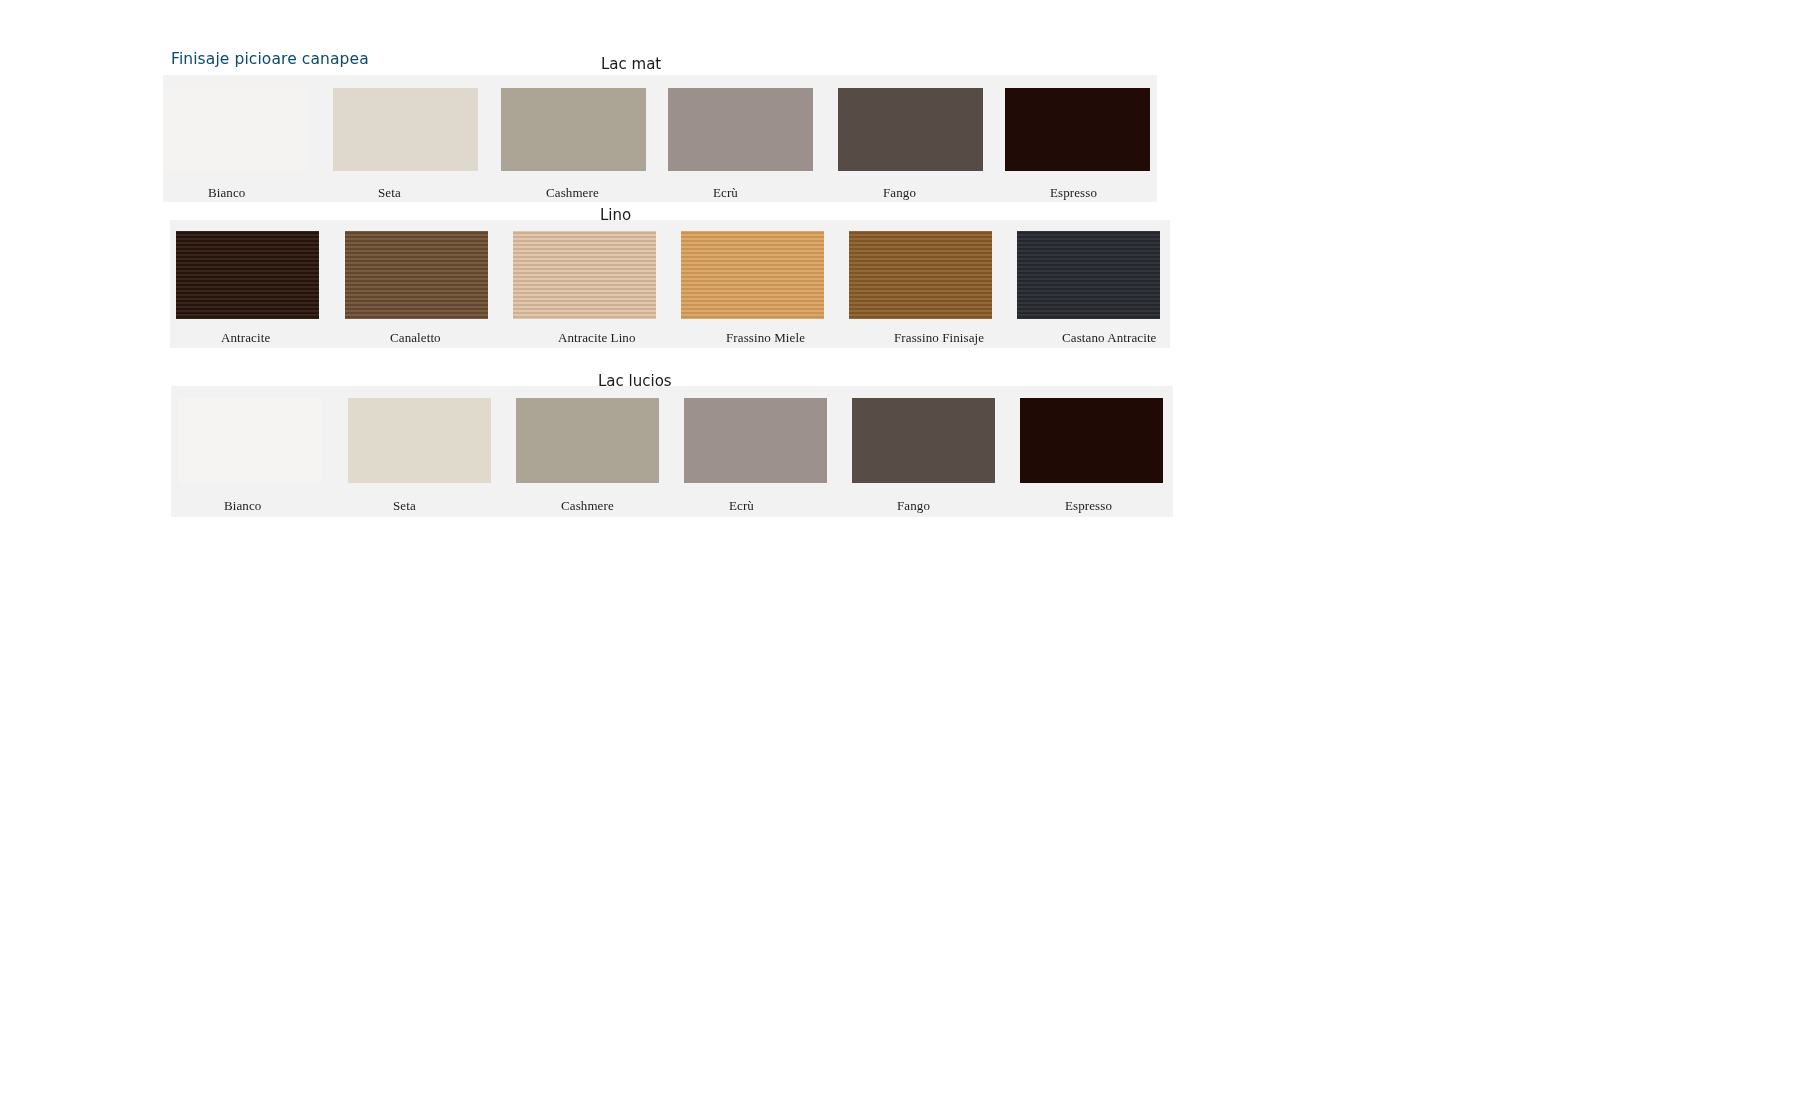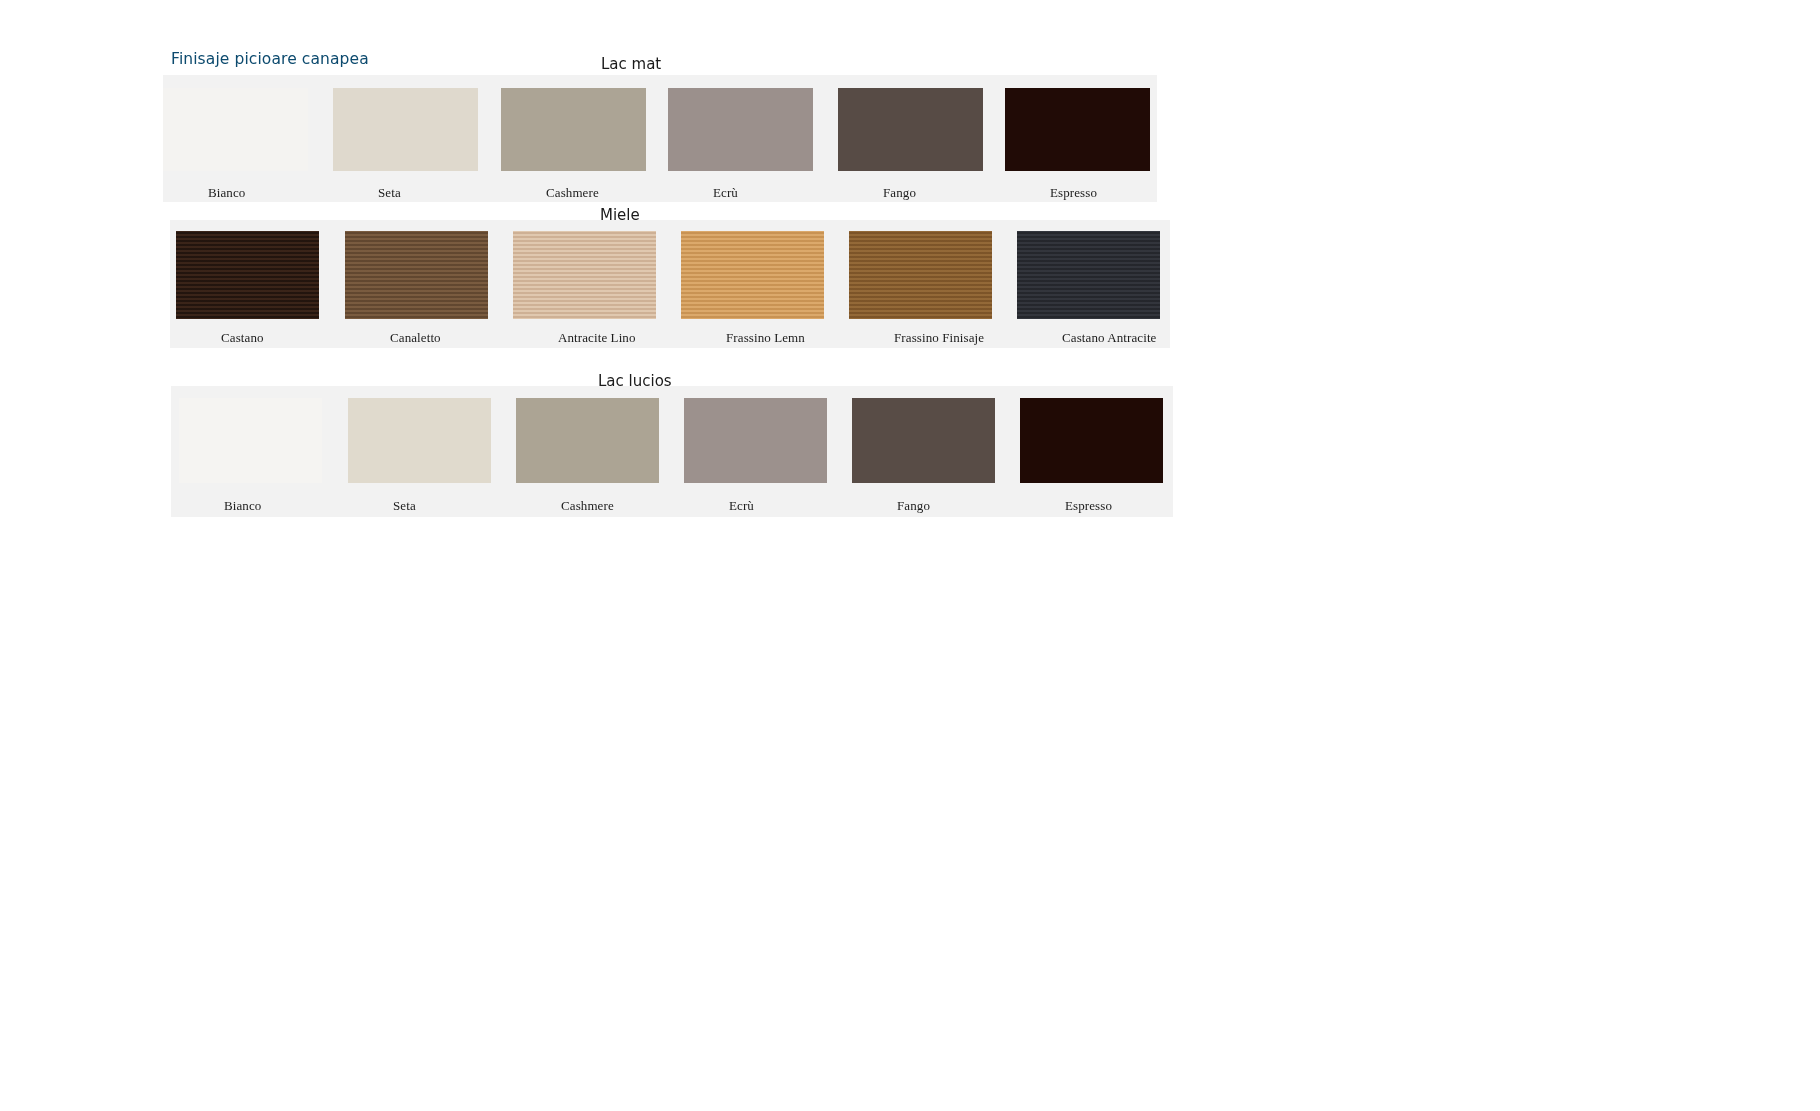--- a/index.html
+++ b/index.html
@@ -119,37 +119,37 @@
       <div class="swatch-cell" style="left: 675px;">
         <div class="swatch" style="background: rgb(87, 75, 69);"></div>
         <div class="swatch-label">Fango</div>
       </div>
       <div class="swatch-cell" style="left: 842px;">
         <div class="swatch" style="background: rgb(33, 11, 6);"></div>
         <div class="swatch-label">Espresso</div>
       </div>
     </div>
 
-  <div class="section-heading sh-2">Miele</div>
+  <div class="section-heading sh-2">Lino</div>
   <div class="band row-lemn" id="band-lemn">
       <div class="swatch-cell" style="left: 6px;">
         <div class="swatch wood" style="background-color: rgb(43, 26, 18); background-image: repeating-linear-gradient(rgb(74, 46, 31) 0px, rgb(43, 26, 18) 1px, rgb(26, 15, 10) 2px, rgb(43, 26, 18) 3px, rgb(74, 46, 31) 4px), repeating-linear-gradient(178deg, rgba(255, 255, 255, 0.1) 0px, rgba(0, 0, 0, 0) 6px, rgba(0, 0, 0, 0.13) 11px, rgba(0, 0, 0, 0) 17px), linear-gradient(95deg, rgba(255, 255, 255, 0.14), rgba(0, 0, 0, 0.12));"></div>
-        <div class="swatch-label">Castano</div>
+        <div class="swatch-label">Antracite</div>
       </div>
       <div class="swatch-cell" style="left: 175px;">
         <div class="swatch wood" style="background-color: rgb(110, 81, 55); background-image: repeating-linear-gradient(rgb(134, 102, 72) 0px, rgb(110, 81, 55) 1px, rgb(85, 61, 40) 2px, rgb(110, 81, 55) 3px, rgb(134, 102, 72) 4px), repeating-linear-gradient(178deg, rgba(255, 255, 255, 0.1) 0px, rgba(0, 0, 0, 0) 6px, rgba(0, 0, 0, 0.13) 11px, rgba(0, 0, 0, 0) 17px), linear-gradient(95deg, rgba(255, 255, 255, 0.14), rgba(0, 0, 0, 0.12));"></div>
         <div class="swatch-label">Canaletto</div>
       </div>
       <div class="swatch-cell" style="left: 343px;">
         <div class="swatch wood" style="background-color: rgb(216, 189, 162); background-image: repeating-linear-gradient(rgb(232, 211, 188) 0px, rgb(216, 189, 162) 1px, rgb(196, 164, 136) 2px, rgb(216, 189, 162) 3px, rgb(232, 211, 188) 4px), repeating-linear-gradient(178deg, rgba(255, 255, 255, 0.1) 0px, rgba(0, 0, 0, 0) 6px, rgba(0, 0, 0, 0.13) 11px, rgba(0, 0, 0, 0) 17px), linear-gradient(95deg, rgba(255, 255, 255, 0.14), rgba(0, 0, 0, 0.12));"></div>
         <div class="swatch-label">Antracite Lino</div>
       </div>
       <div class="swatch-cell" style="left: 511px;">
         <div class="swatch wood" style="background-color: rgb(212, 158, 94); background-image: repeating-linear-gradient(rgb(227, 180, 120) 0px, rgb(212, 158, 94) 1px, rgb(189, 136, 73) 2px, rgb(212, 158, 94) 3px, rgb(227, 180, 120) 4px), repeating-linear-gradient(178deg, rgba(255, 255, 255, 0.1) 0px, rgba(0, 0, 0, 0) 6px, rgba(0, 0, 0, 0.13) 11px, rgba(0, 0, 0, 0) 17px), linear-gradient(95deg, rgba(255, 255, 255, 0.14), rgba(0, 0, 0, 0.12));"></div>
-        <div class="swatch-label">Frassino Lemn</div>
+        <div class="swatch-label">Frassino Miele</div>
       </div>
       <div class="swatch-cell" style="left: 679px;">
         <div class="swatch wood" style="background-color: rgb(138, 95, 47); background-image: repeating-linear-gradient(rgb(157, 115, 64) 0px, rgb(138, 95, 47) 1px, rgb(111, 74, 34) 2px, rgb(138, 95, 47) 3px, rgb(157, 115, 64) 4px), repeating-linear-gradient(178deg, rgba(255, 255, 255, 0.1) 0px, rgba(0, 0, 0, 0) 6px, rgba(0, 0, 0, 0.13) 11px, rgba(0, 0, 0, 0) 17px), linear-gradient(95deg, rgba(255, 255, 255, 0.14), rgba(0, 0, 0, 0.12));"></div>
         <div class="swatch-label">Frassino Finisaje</div>
       </div>
       <div class="swatch-cell" style="left: 847px;">
         <div class="swatch wood" style="background-color: rgb(43, 45, 51); background-image: repeating-linear-gradient(rgb(58, 61, 69) 0px, rgb(43, 45, 51) 1px, rgb(30, 32, 37) 2px, rgb(43, 45, 51) 3px, rgb(58, 61, 69) 4px), repeating-linear-gradient(178deg, rgba(255, 255, 255, 0.1) 0px, rgba(0, 0, 0, 0) 6px, rgba(0, 0, 0, 0.13) 11px, rgba(0, 0, 0, 0) 17px), linear-gradient(95deg, rgba(255, 255, 255, 0.14), rgba(0, 0, 0, 0.12));"></div>
         <div class="swatch-label">Castano Antracite</div>
       </div>
     </div>

